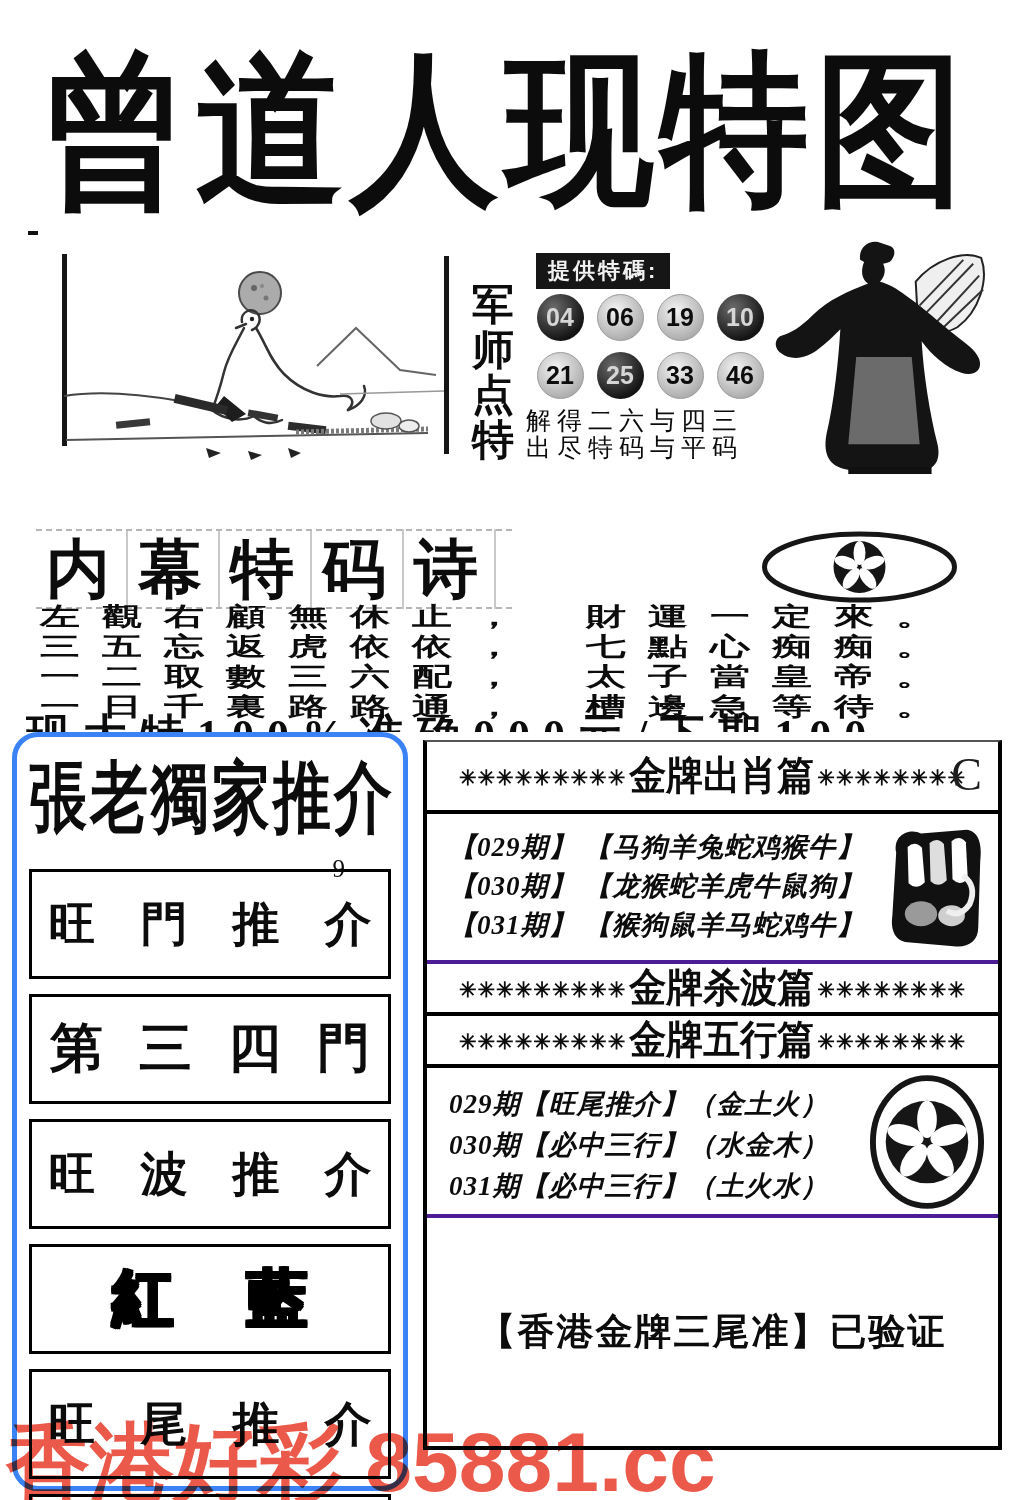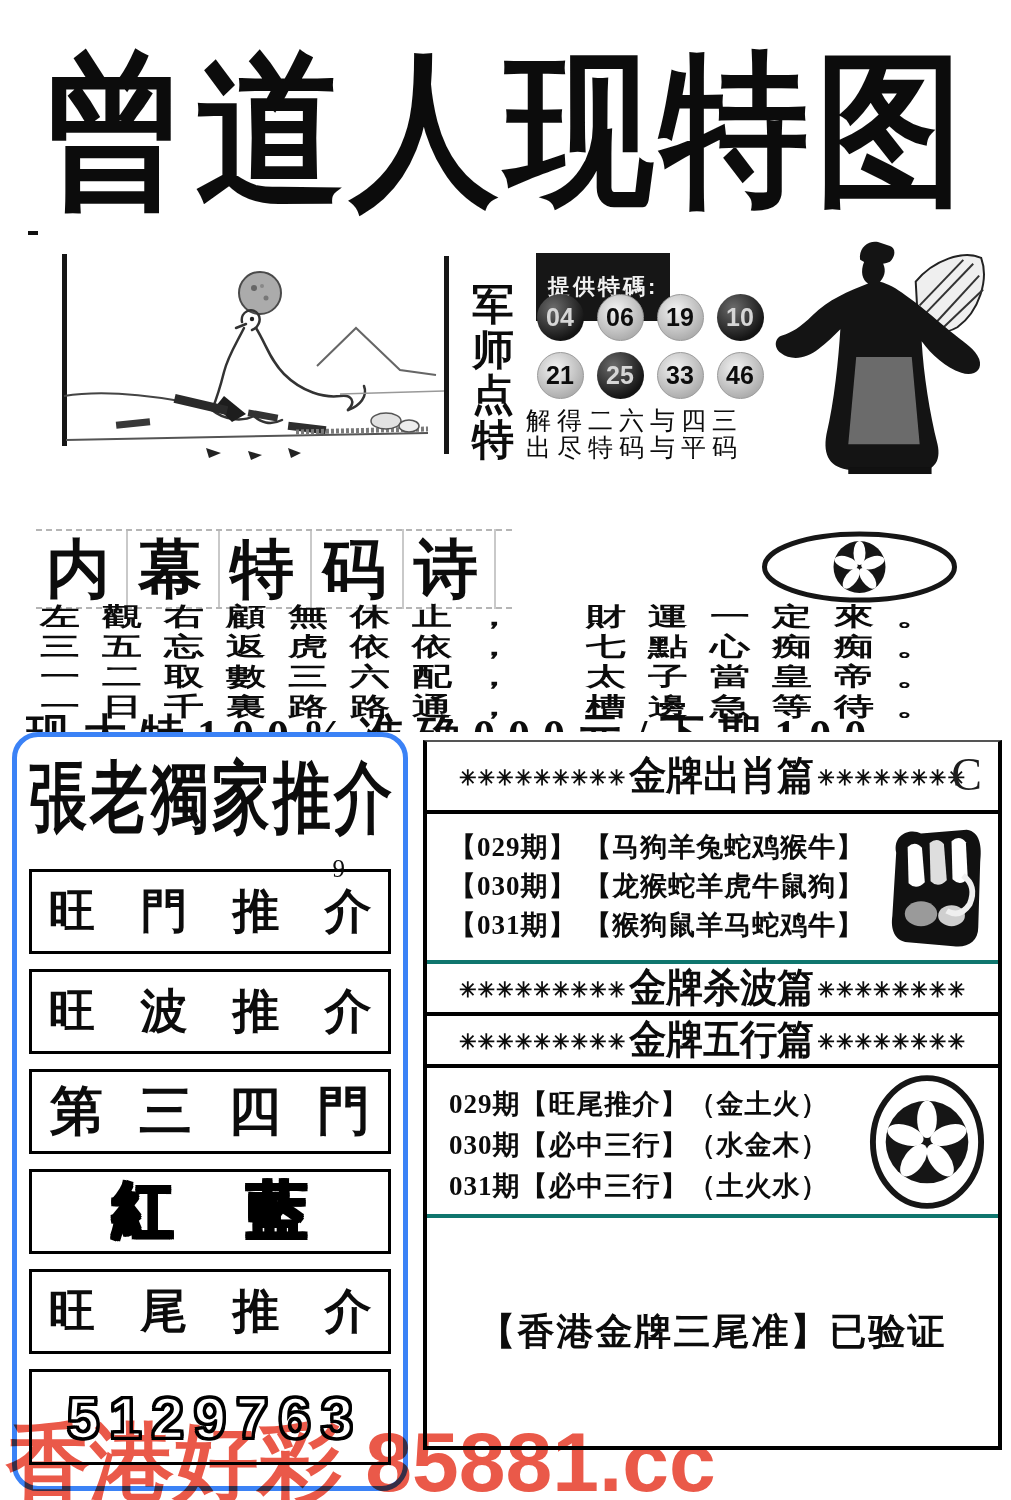--- a/index.html
+++ b/index.html
@@ -23,21 +23,21 @@
   .general-label {
     position: absolute; left: 468px; top: 283px; width: 50px;
     font-family: "Liberation Serif", serif; font-weight: 900;
     font-size: 42px; line-height: 45px; text-align: center;
     word-break: break-all;
   }
   .chip {
     position: absolute; left: 536px; top: 253px;
     background: #161616; color: #f1f1f1;
     font-size: 22px; font-weight: 700; letter-spacing: 3px;
-    padding: 19px 12px;
+    padding: 3px 12px;
   }
   .balls { position: absolute; left: 524px; top: 294px; width: 252px; display: flex; flex-wrap: wrap; gap: 11px 13px; justify-content: center; }
   .ball {
     width: 47px; height: 47px; border-radius: 50%;
     display: flex; align-items: center; justify-content: center;
     font-size: 25px; font-weight: 800;
   }
   .ball.dark  { background: radial-gradient(circle at 35% 30%, #6b6b6b, #141414 72%); color: #d6d6d6; }
   .ball.light { background: radial-gradient(circle at 40% 34%, #f4f4f4, #a6a6a6 82%); color: #0d0d0d; border: 1px solid #9a9a9a; }
   .decode {
@@ -77,21 +77,21 @@
     background: #fff;
   }
   .zl-title {
     height: 92px; text-align: center; font-size: 58px; font-weight: 900;
     letter-spacing: 3px; line-height: 66px; white-space: nowrap;
     transform: scaleY(1.34); transform-origin: top center;
   }
   .zl-mark { position: absolute; right: 58px; top: 118px; font-size: 25px; font-family: "Liberation Serif", serif; }
   .zl-rows { margin-top: 24px; }
   .zl-row {
-    height: 85px; border: 3px solid #000; margin-bottom: 15px;
+    height: 110px; border: 3px solid #000; margin-bottom: 15px;
     display: flex; align-items: center; justify-content: center;
     font-family: Liberation Sans, sans-serif; font-weight: 700;
     font-size: 47px; letter-spacing: 45px; text-indent: 45px; white-space: nowrap;
   }
   .zl-row.big   { font-weight: 900; font-size: 53px; letter-spacing: 36px; text-indent: 36px; }
   .zl-row.hollow {
     font-weight: 900; font-size: 60px; letter-spacing: 74px; text-indent: 74px;
     color: #000000; -webkit-text-stroke: 3px #000;
     text-shadow: -2px 0 #000, 2px 0 #000, 0 -2px #000, 0 2px #000, -2px -2px #000, 2px 2px #000, -2px 2px #000, 2px -2px #000;
   }
@@ -106,21 +106,21 @@
     position: absolute; left: 423px; top: 740px; width: 579px; height: 710px;
     border-left: 4px solid #000; border-right: 4px solid #000;
     border-top: 2px solid #555; border-bottom: 4px solid #000;
     display: flex; flex-direction: column; background: #fff;
   }
   .rh { position: relative; display: flex; align-items: center; justify-content: center; border-bottom: 4px solid #000; }
   .rh1 { height: 72px; } .rh2 { height: 52px; }
   .stars { font-size: 21px; font-weight: 900; letter-spacing: 1px; padding-top: 4px; }
   .sec-title { font-size: 37px; font-weight: 900; margin: 0 3px; transform: scaleY(1.08); white-space: nowrap; }
   .corner-c { position: absolute; right: 16px; top: 6px; font-size: 46px; color: #1d1d1d; font-family: "Liberation Serif", serif; font-weight: 400; }
-  .rb { position: relative; border-bottom: 4px solid #0f766e; }
+  .rb { position: relative; border-bottom: 4px solid #4c1d95; font-style: italic; }
   .rb1 { height: 150px; } .rb2 { height: 156px; } .rb3 { height: 150px; }
   .rows { padding: 14px 0 0 22px; }
   .zrow { font-size: 27px; font-weight: 800; line-height: 39px; letter-spacing: 1px; font-family: "Liberation Serif", serif; white-space: nowrap; }
   .wrow { font-size: 29px; font-weight: 700; line-height: 43px; letter-spacing: 5px; font-family: "Liberation Serif", serif; white-space: nowrap; }
   .xrow { font-size: 27px; font-weight: 800; line-height: 41px; letter-spacing: 1px; font-family: "Liberation Serif", serif; white-space: nowrap; }
   .fist   { position: absolute; right: 14px; top: 4px; }
   .wave-circles { position: absolute; left: 322px; top: 2px; }
   .brand  { position: absolute; left: 362px; top: 94px; font-size: 45px; font-weight: 900; letter-spacing: 5px; font-family: "Liberation Serif", serif; }
   .flower { position: absolute; right: 12px; top: 4px; }
   .rfooter { flex: 1; display: flex; align-items: center; justify-content: center; font-size: 37px; font-weight: 700; letter-spacing: 2px; white-space: nowrap; border-radius: 21px; }
@@ -247,22 +247,22 @@
     </div>
   </div>
 
   <div class="clip-line">现大特100%准确000元/下期100</div>
 
   <div class="left-box">
     <div class="zl-title">張老獨家推介</div>
     <div class="zl-mark">9</div>
     <div class="zl-rows">
       <div class="zl-row">旺門推介</div>
+      <div class="zl-row big">第三四門</div>
       <div class="zl-row">旺波推介</div>
-      <div class="zl-row big">第三四門</div>
       <div class="zl-row hollow">紅藍</div>
       <div class="zl-row">旺尾推介</div>
       <div class="zl-row num">5129763</div>
     </div>
   </div>
 
   <div class="right-box">
 
     <div class="rh rh1">
       <span class="stars">✳✳✳✳✳✳✳✳✳</span>

